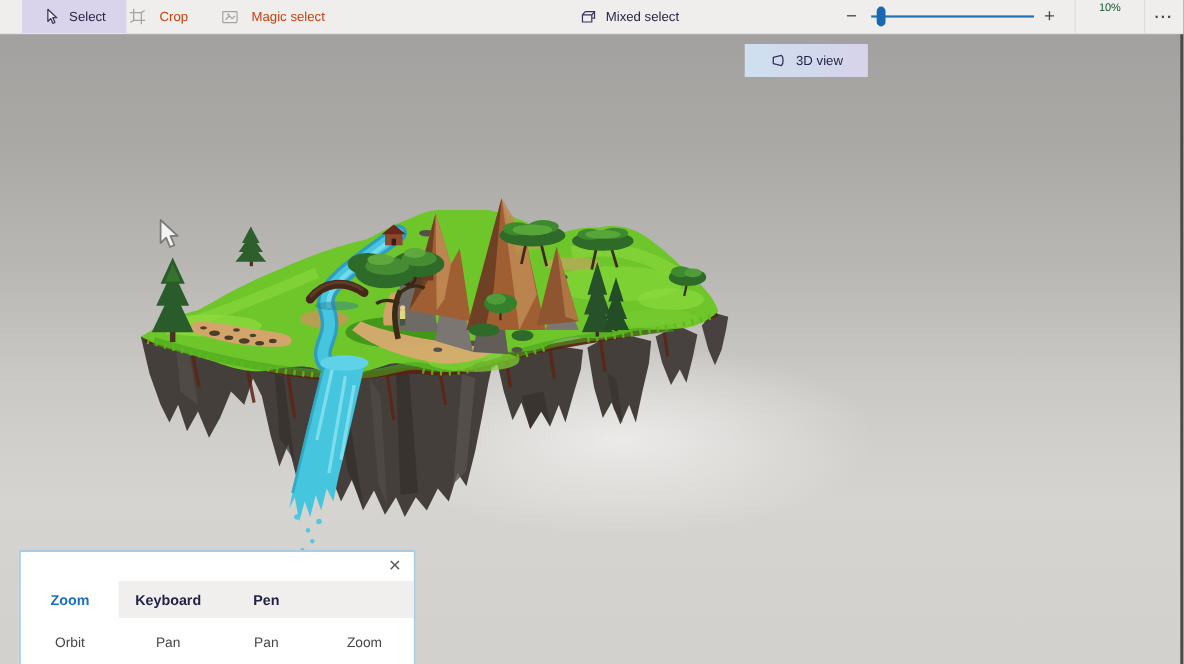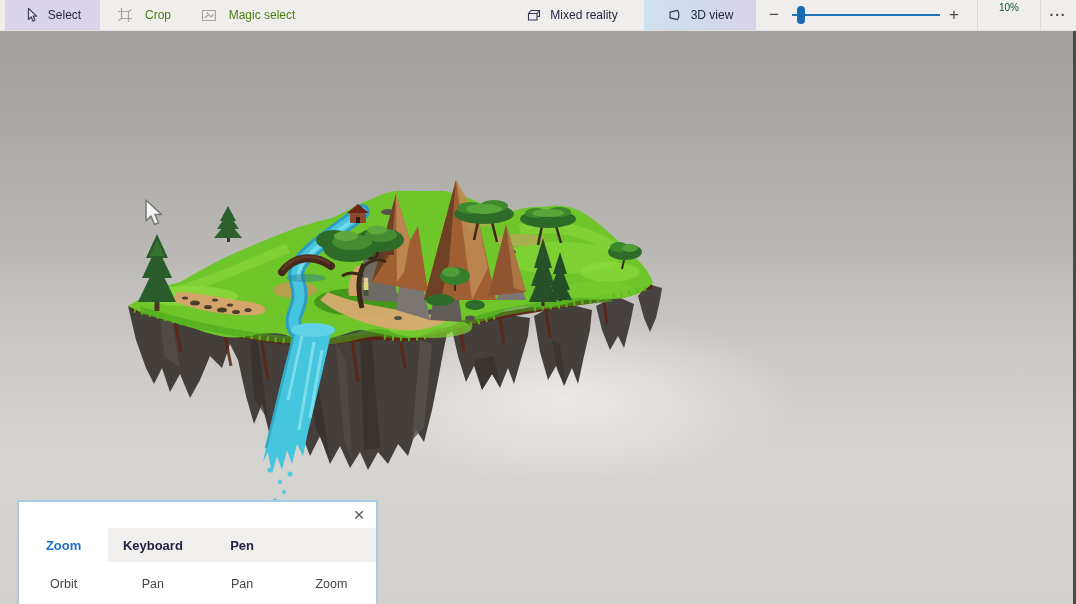--- a/index.html
+++ b/index.html
@@ -8,21 +8,21 @@
 
   
   .toolbar{position:absolute;left:0;top:0;width:1076px;height:30px;background:#efeeed;
            border-bottom:1px solid #e2e1e0;z-index:40;}
   .tbtn{position:absolute;top:0;height:30px;display:flex;align-items:center;gap:8px;
         justify-content:center;background:transparent;border:none;font-family:inherit;
         font-size:12px;color:#262544;cursor:pointer;padding:0;}
   .tbtn svg{width:16px;height:16px;flex:0 0 auto;}
   .tbtn.active-sel{background:#d9d4eb;}
   .tbtn.active-3d{background:linear-gradient(90deg,#cfe0ef 0%,#d2d9ec 55%,#d7d2ea 100%);}
-  .tbtn.disabled{color:#4d7c0f;cursor:default;gap:12px;}
+  .tbtn.disabled{color:#c2410c;cursor:default;gap:12px;}
   .tb-sep{position:absolute;top:0;width:1px;height:30px;background:#dddcdb;}
   .zoom-glyph{position:absolute;top:0;height:30px;display:flex;align-items:center;
               justify-content:center;font-size:17px;font-weight:300;color:#4a4948;
               background:none;border:none;cursor:pointer;font-family:inherit;}
   .zoom-level{position:absolute;top:0;height:14px;display:flex;align-items:center;
               justify-content:center;font-size:10px;color:#14532d;}
   .more-btn{letter-spacing:1px;font-weight:bold;font-size:14px;color:#4a4948;}
   .slider{position:absolute;left:792px;top:0;width:148px;height:30px;cursor:pointer;}
   .slider .track{position:absolute;left:0;right:0;top:14px;height:2px;background:#2273b4;}
   .slider .thumb{position:absolute;top:6px;width:8px;height:18px;border-radius:4px;
@@ -55,21 +55,21 @@
   .dlg-action{display:flex;align-items:center;justify-content:center;font-size:12.5px;
               color:#474645;font-weight:500;}
 </style>
 </head>
 <body>
 
 <div class="app">
 
   <div class="toolbar">
 
-    <button class="tbtn active-sel" style="left:5px;width:95px;text-align:center;">
+    <button class="tbtn active-sel" style="left:20px;width:95px;text-align:center;">
       <svg viewBox="0 0 16 16">
         <path d="M4.5,1.5 L4.5,12.5 L7.2,9.9 L9,14.2 L10.9,13.3 L9.1,9.1 L12.6,9.1 Z" fill="#eceaf2" stroke="#3f3e56" stroke-width="1.2" stroke-linejoin="round"></path>
       </svg>
       <span>Select</span>
     </button>
 
     <button class="tbtn disabled" style="left:100px;width:88px;">
       <svg viewBox="0 0 16 16" fill="none" stroke="#a5a4a3" stroke-width="1.2">
         <path d="M1,4.5 L11.5,4.5 L11.5,15"></path>
         <path d="M4.5,1 L4.5,11.5 L15,11.5"></path>
@@ -87,24 +87,24 @@
       </svg>
       <span>Magic select</span>
     </button>
 
     <button class="tbtn" style="left:521px;width:102px;">
       <svg viewBox="0 0 16 16" fill="none" stroke="#35345a" stroke-width="1.1">
         <path d="M5,3.5 L13.5,3.5 L13.5,9.5 L11.5,9.5"></path>
         <path d="M2.5,6.5 L11,6.5 L11,13 L2.5,13 Z"></path>
         <path d="M2.5,6.5 L5,3.5 M11,6.5 L13.5,3.5"></path>
       </svg>
-      <span>Mixed reality</span>
-    </button>
-
-    <button class="tbtn active-3d" style="left:644px;width:112px;">
+      <span>Mixed select</span>
+    </button>
+
+    <button class="tbtn active-3d" style="left:677px;width:112px;margin-top:40px;">
       <svg viewBox="0 0 16 16" fill="none" stroke="#35345a" stroke-width="1.2">
         <path d="M3,5.2 L10.3,3.3 C12.4,4.9 12.4,11.1 10.3,12.7 L3,10.8 Z" stroke-linejoin="round"></path>
       </svg>
       <span>3D view</span>
     </button>
 
     <button class="zoom-glyph" style="left:760px;width:28px;">−</button>
 
     <div class="slider">
       <div class="track"></div>

